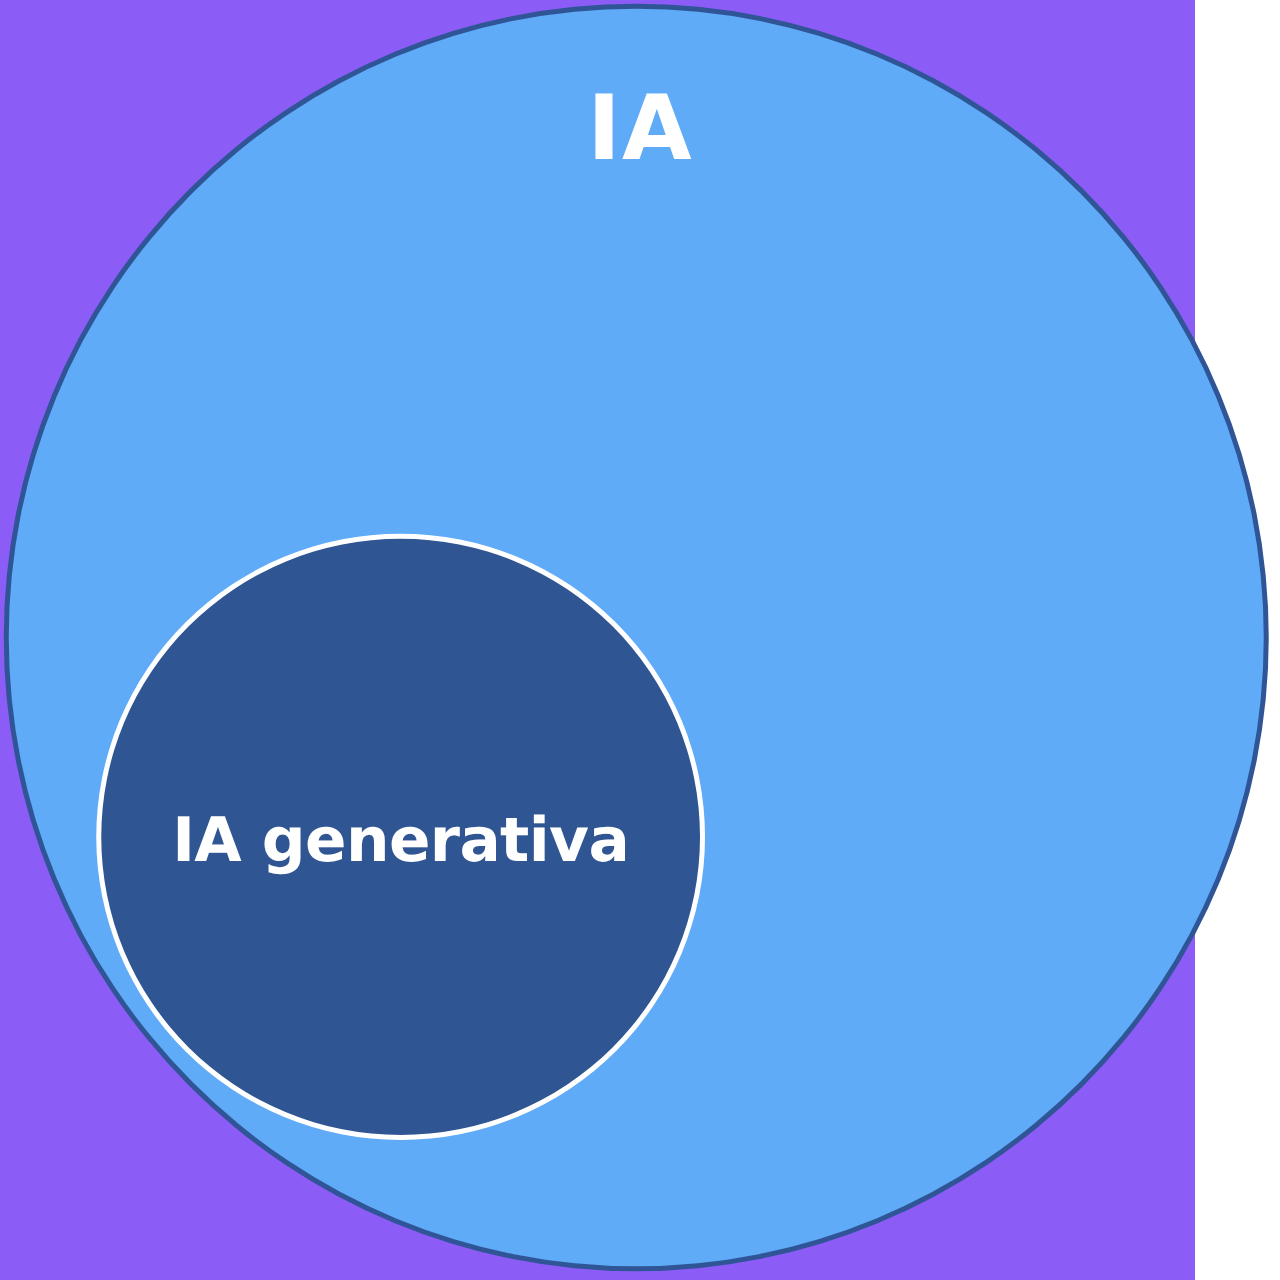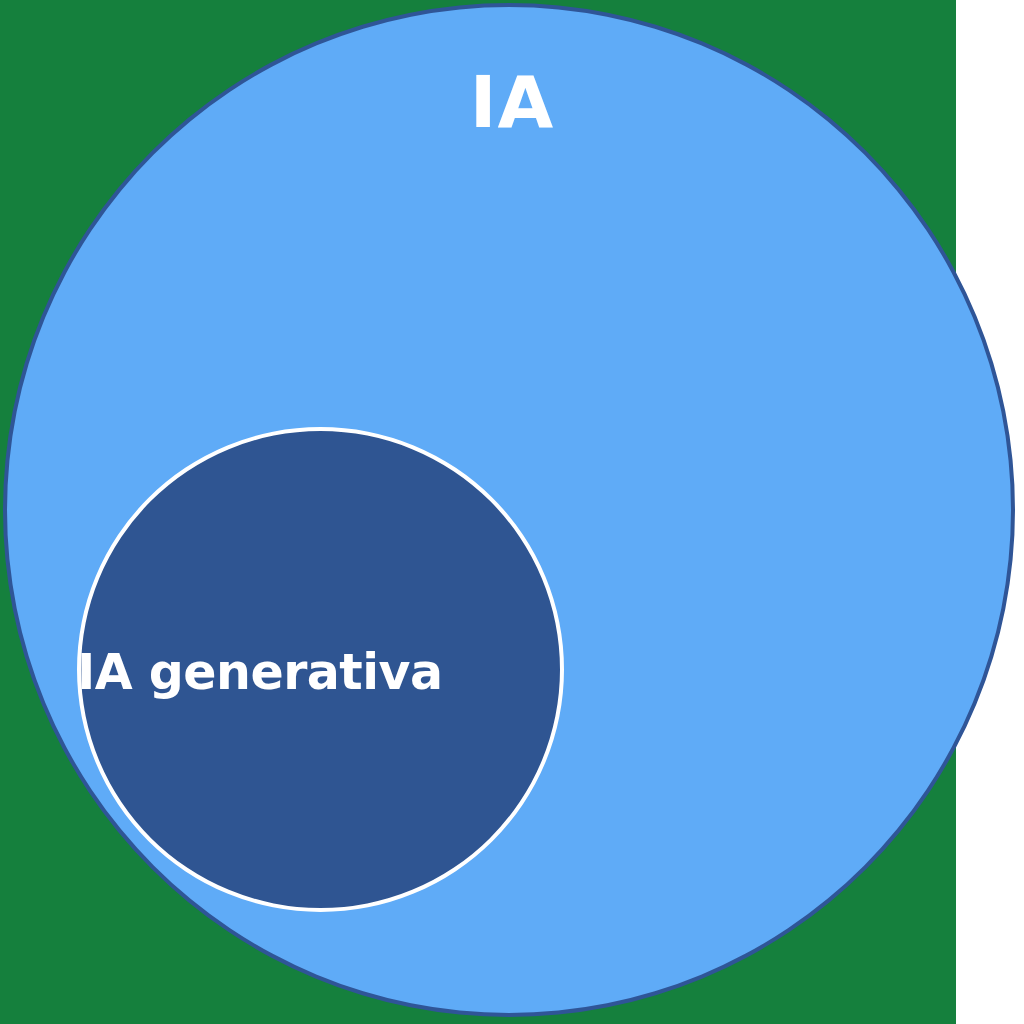--- a/index.html
+++ b/index.html
@@ -7,21 +7,21 @@
       padding: 0;
       width: 1024px;
       height: 1024px;
       background: #ffffff;
       overflow: hidden;
     }
     .canvas {
       position: relative;
       width: 956px;
       height: 1024px;
-      background: #15803d;
+      background: #8b5cf6;
     }
     .outer-circle {
       position: absolute;
       left: 3px;
       top: 3px;
       width: 1012px;
       height: 1014px;
       border-radius: 50%;
       box-sizing: border-box;
       border: 4px solid #2f5597;
@@ -49,20 +49,21 @@
       border-radius: 50%;
       box-sizing: border-box;
       border: 4px solid #ffffff;
       background: #2f5592;
     }
     .inner-label {
       position: absolute;
       left: 77px;
       width: 487px;
       top: 642px;
+      text-align: center;
       color: #ffffff;
       font-family: "DejaVu Sans", sans-serif;
       font-weight: bold;
       font-size: 49px;
       line-height: 62px;
       letter-spacing: -0.5px;
     }
   </style>
 </head>
 <body>

